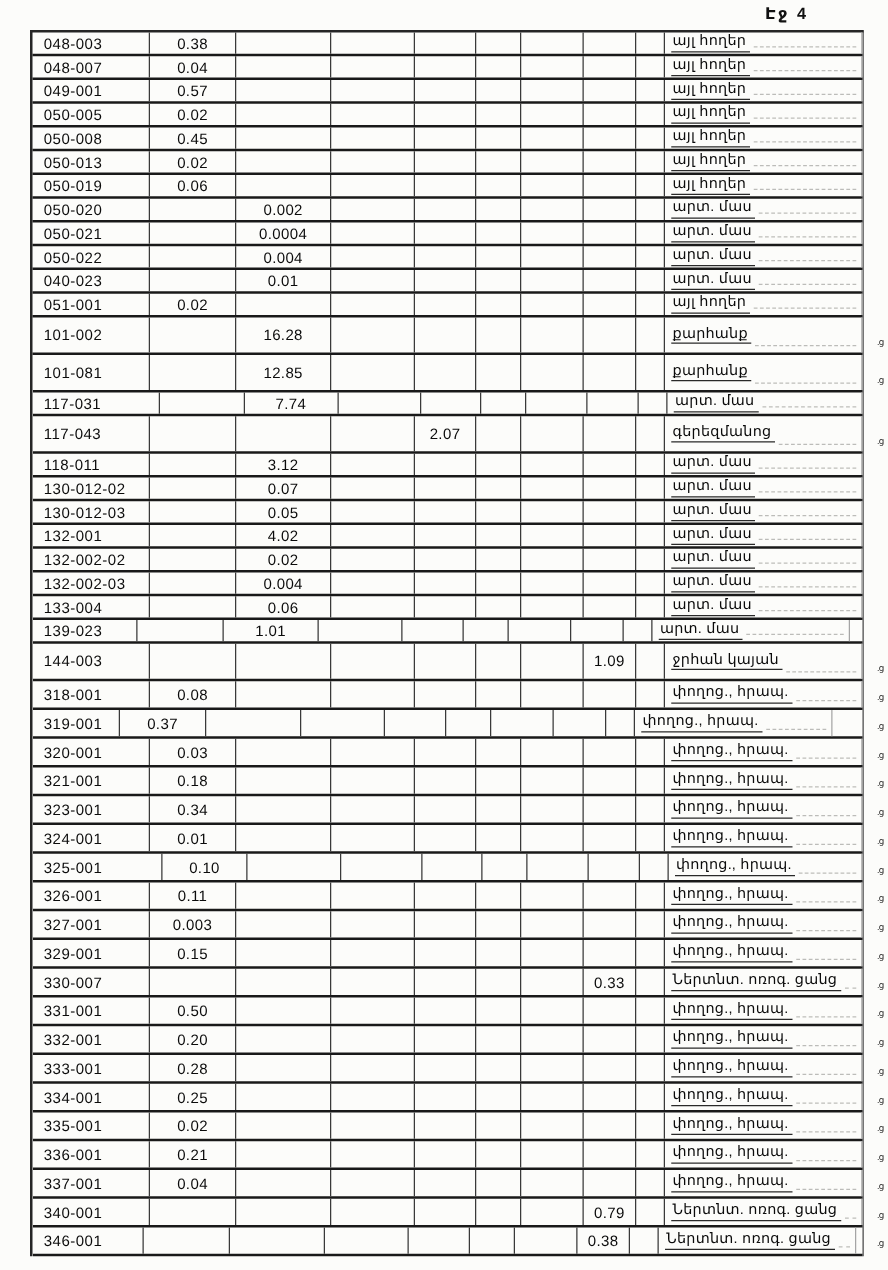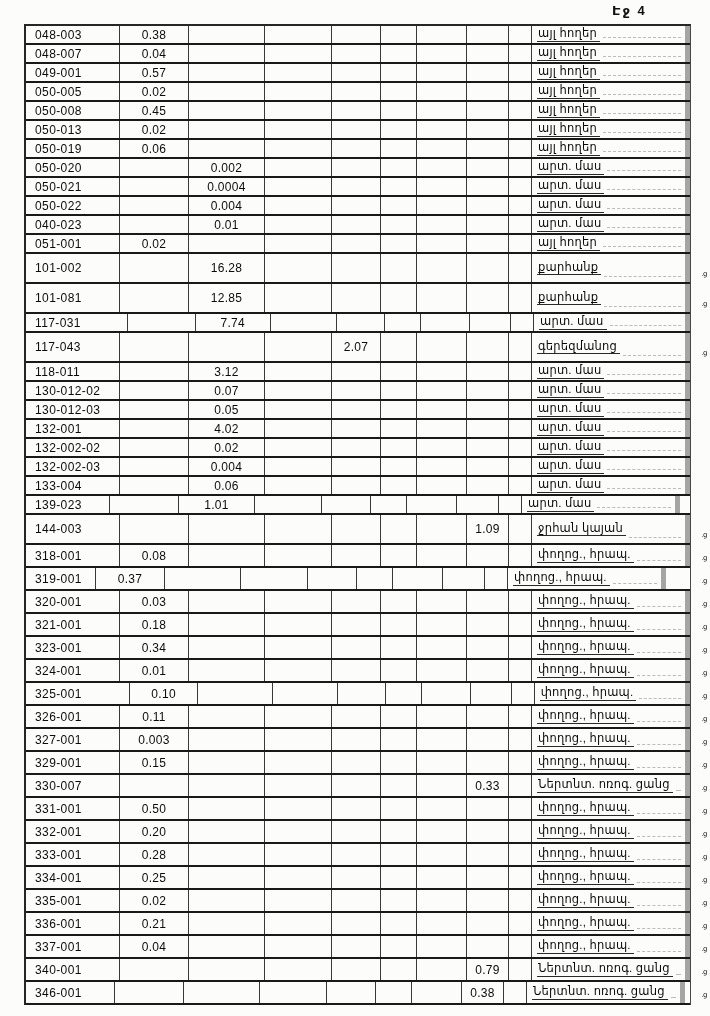--- a/index.html
+++ b/index.html
@@ -29,21 +29,21 @@
   .h-l{height:23px}
   .cell{
     box-sizing:border-box;height:100%;
     border-right:1px solid #3d3d3d;
     display:flex;align-items:center;
     font-size:12px;color:#121212;
     white-space:nowrap;overflow:visible;
   }
   .cell-id{padding-left:9px;letter-spacing:0.4px;}
   .cell-val{justify-content:center;letter-spacing:0.3px;}
-  .cell-desc{padding:0 3px 0 5px;font-size:11.5px;border-right:5px solid #a3a3a3;}
+  .cell-desc{padding:0 3px 0 5px;font-size:11.5px;border-right:1px solid #a3a3a3;}
   .desc-text{
     border-bottom:1px solid #2e2e2e;
     padding:0 3px 1px 1px;letter-spacing:0.2px;line-height:1.1;
   }
   .cell-desc::after{
     content:"";flex:1;align-self:flex-end;
     border-bottom:1px dashed #b9b9b6;margin:0 1px 5px 3px;
   }
   .edge-mark{
     position:absolute;right:-17px;bottom:4px;

